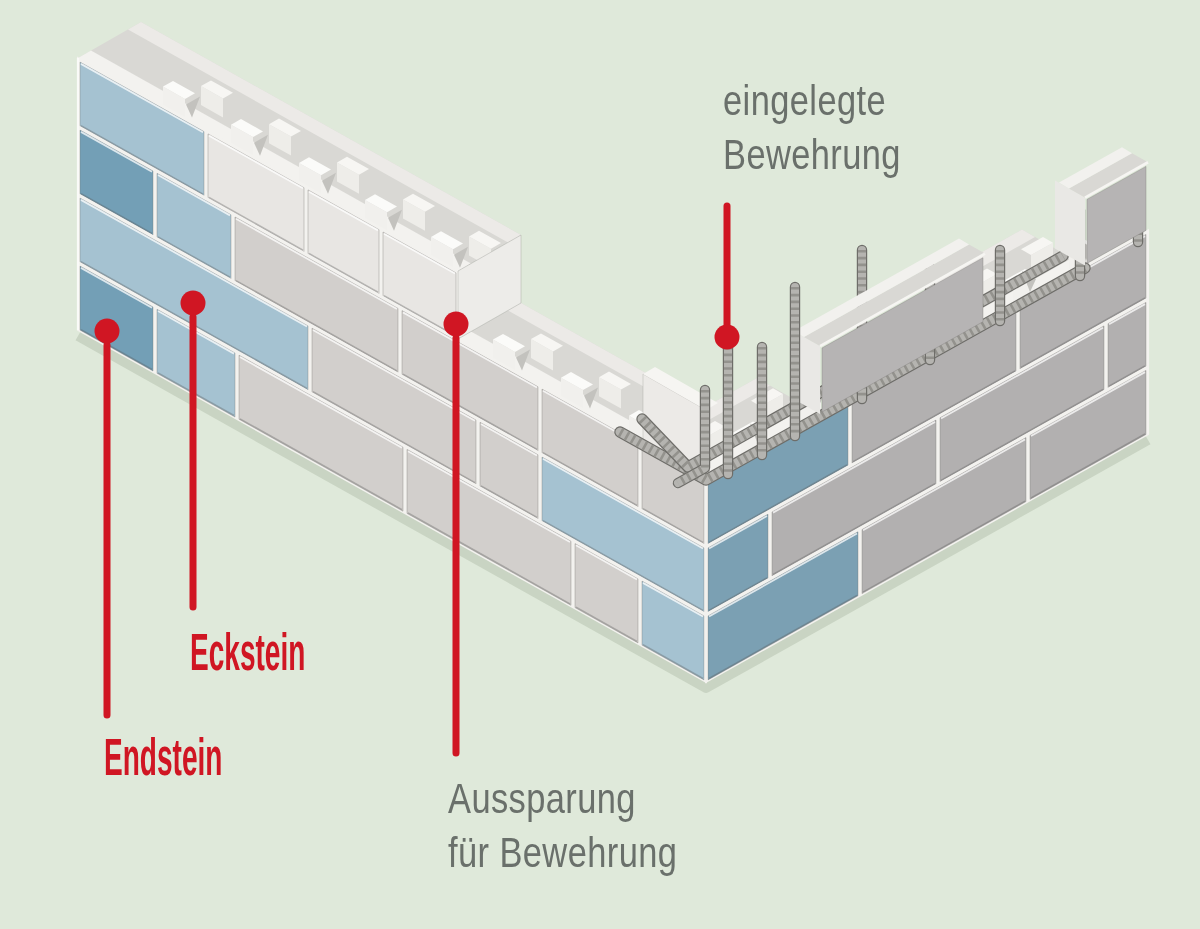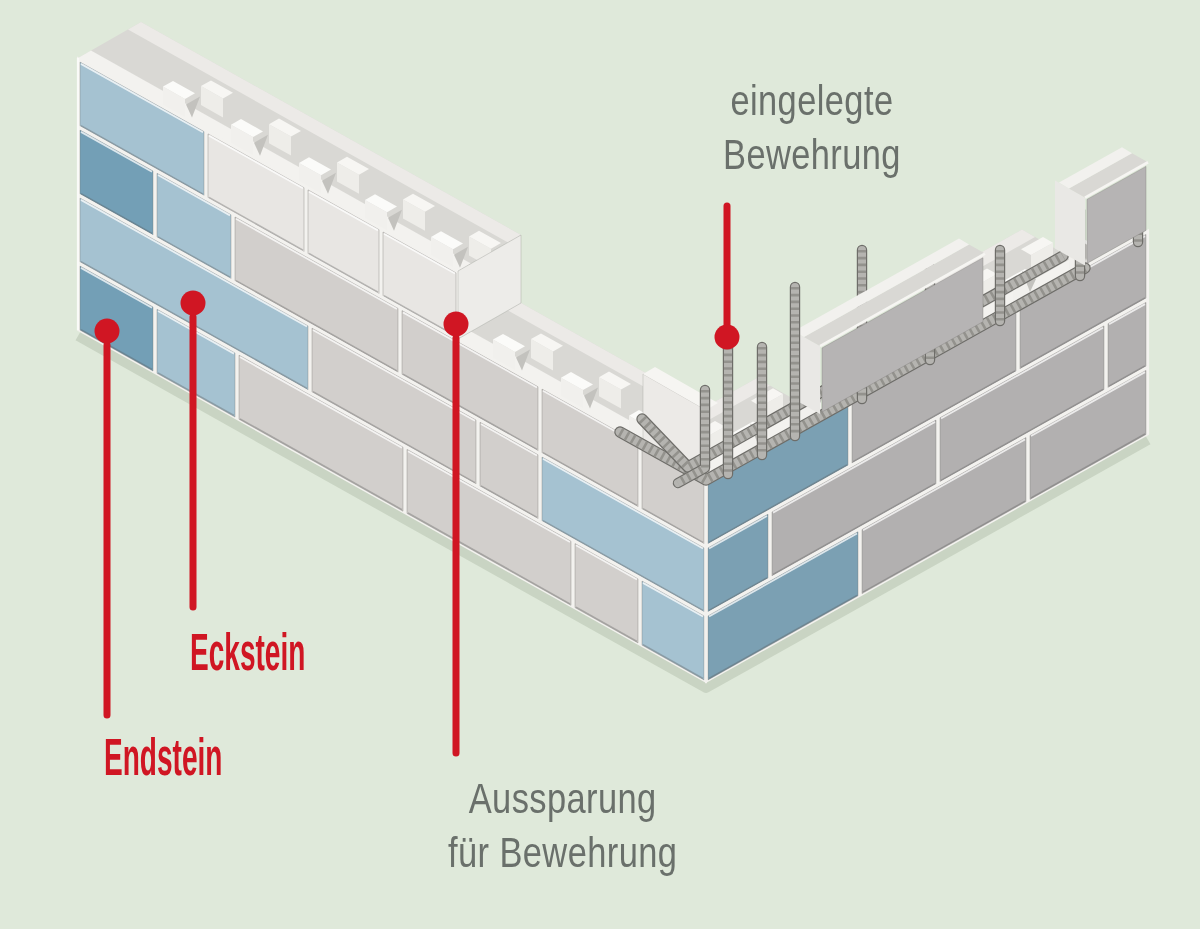--- a/index.html
+++ b/index.html
@@ -1,17 +1,17 @@
 <!DOCTYPE html>
 <html><head>
 <meta charset="utf-8">
 <style>
   html,body{margin:0;padding:0;}
   body{width:1200px;height:929px;overflow:hidden;font-family:"Liberation Sans",sans-serif;}
-  .canvas{position:relative;width:1200px;height:870px;background:#dfe9da;text-align:center;}
+  .canvas{position:relative;width:1200px;height:870px;background:#dfe9da;}
   svg{position:absolute;left:0;top:0;}
   .lbl{position:absolute;transform-origin:0 0;white-space:nowrap;}
   .lbl.gray{font-size:42px;line-height:54px;font-weight:400;transform:scaleX(.82);letter-spacing:.5px;}
   .lbl.redlbl{font-size:51px;line-height:1;font-weight:700;transform:scaleX(.55);letter-spacing:0;}
   #lbl-eingelegte{left:723px;top:74px;}
   #lbl-aussparung{left:448px;top:772px;}
   #lbl-eckstein{left:190px;top:627px;}
   #lbl-endstein{left:104px;top:732px;}
 </style>
 </head>

